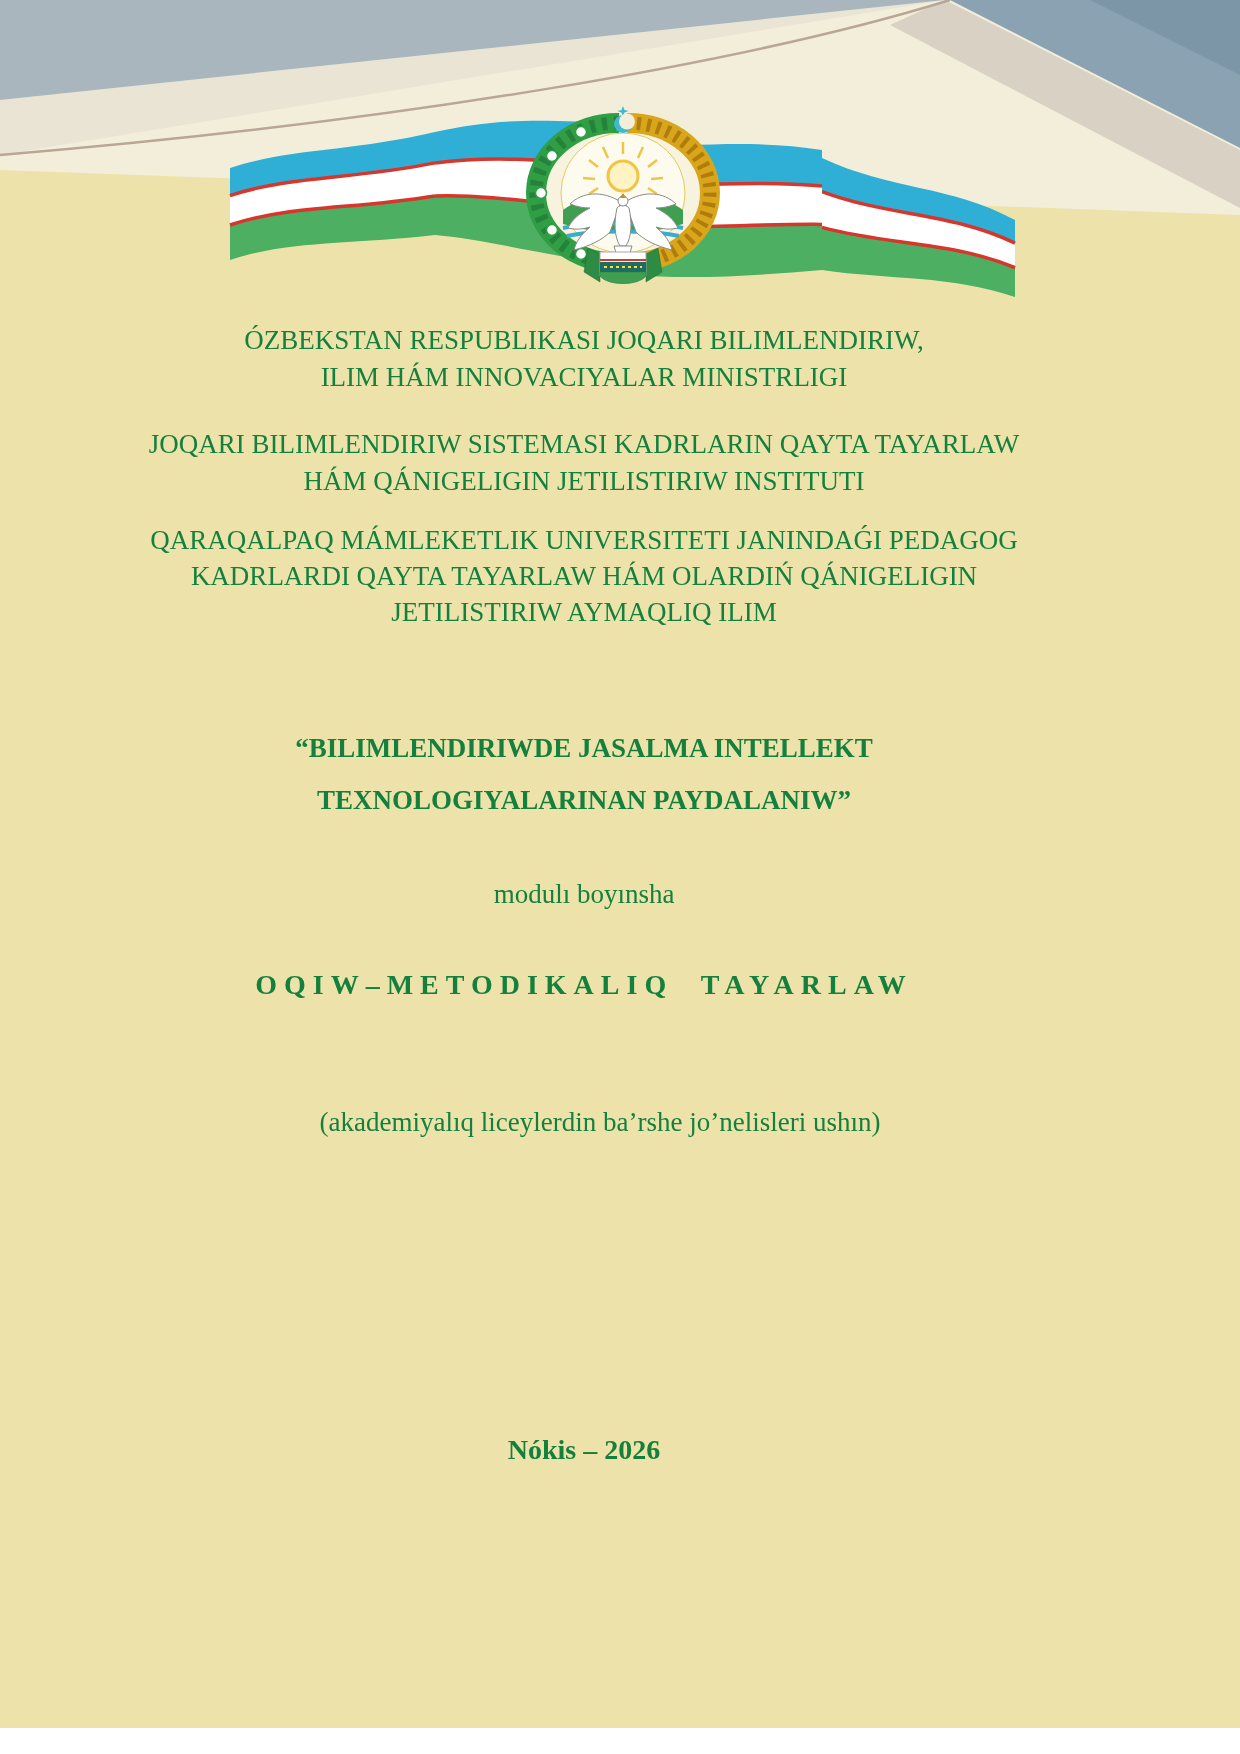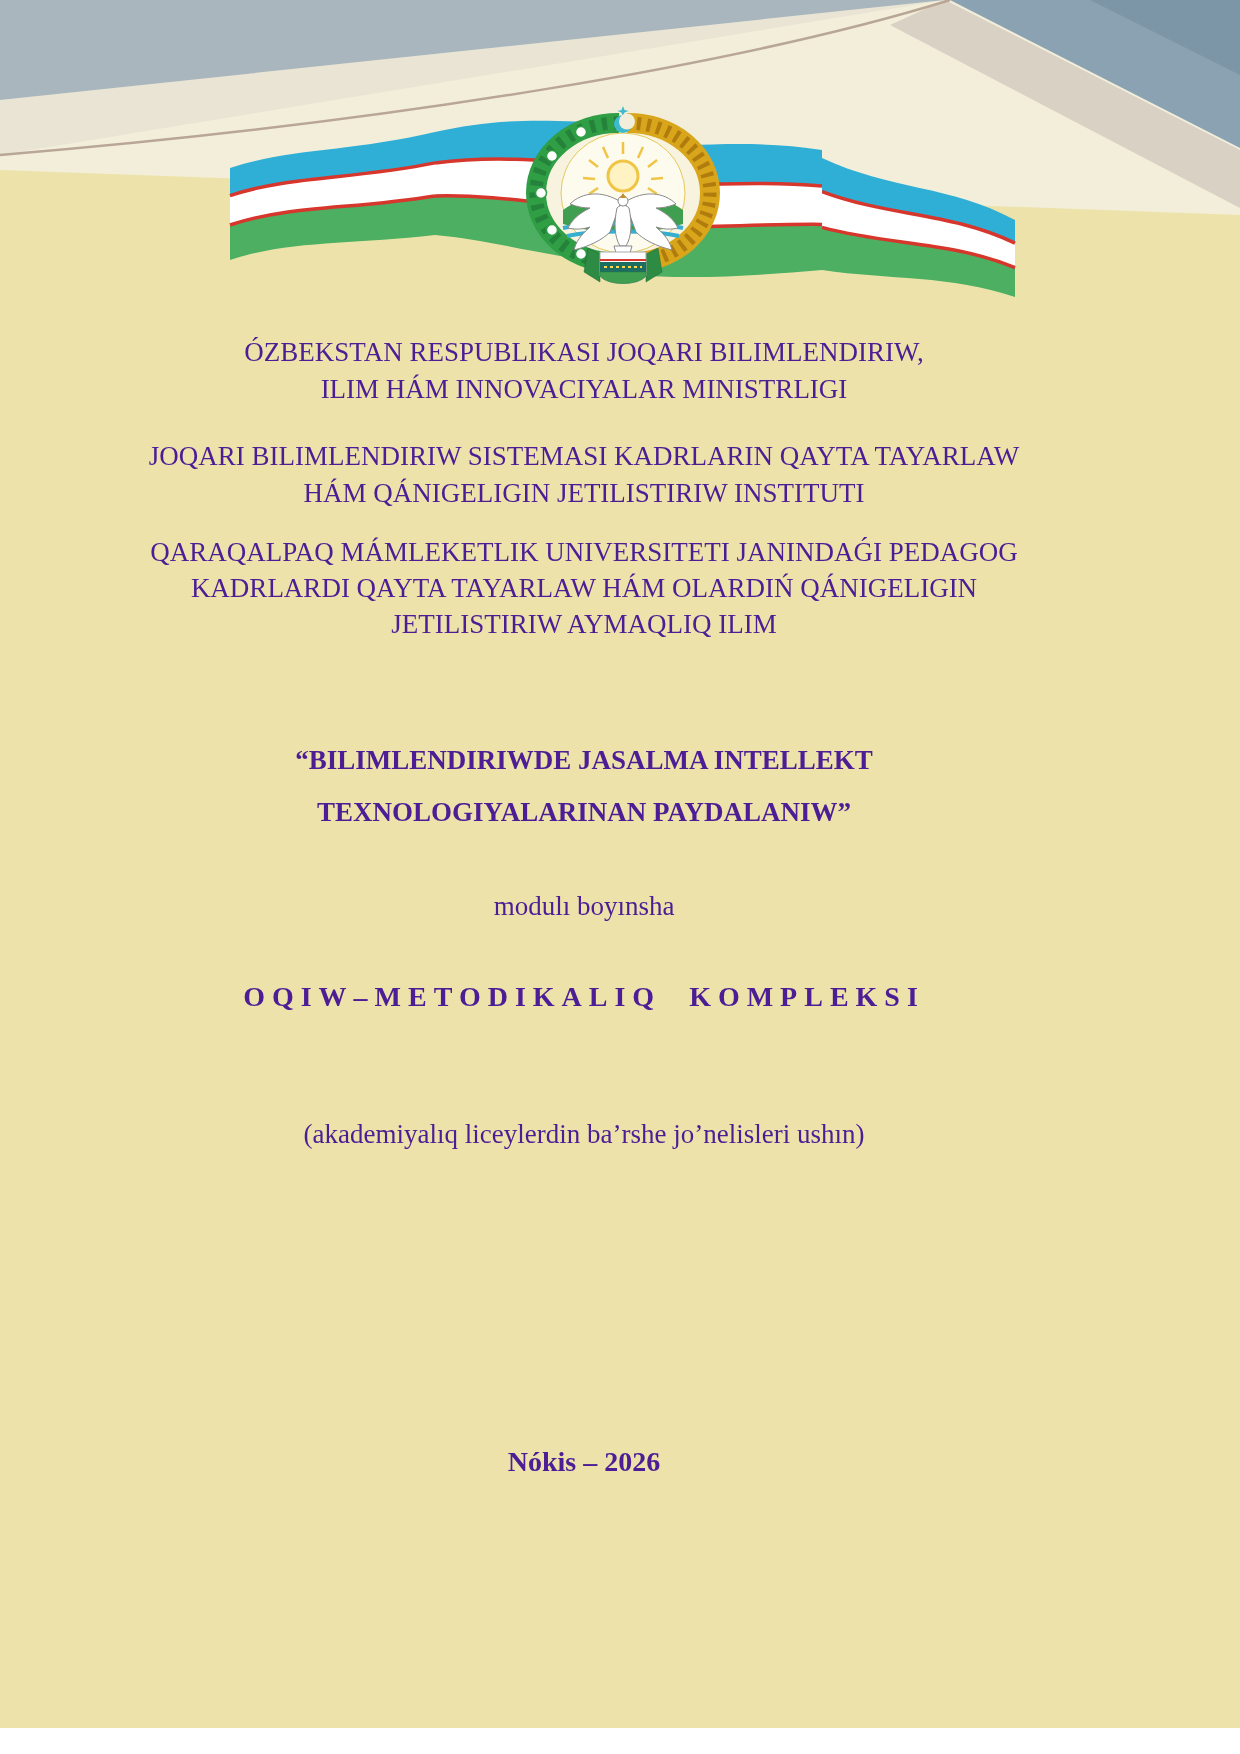--- a/index.html
+++ b/index.html
@@ -13,29 +13,29 @@
   .shape{position:absolute;left:0;top:0;width:1240px;height:230px;}
   .wedge-left   {background:#E9E4D3;clip-path:polygon(0 100px,945px 0,0 155px);}
   .taupe-band   {background:#D8D1C4;clip-path:polygon(945px 0,1240px 150px,1240px 208px,890px 25px);}
   .tl-triangle  {background:#A9B6BD;clip-path:polygon(0 0,945px 0,0 100px);}
   .tr-triangle  {background:#8AA2B2;clip-path:polygon(950px 0,1240px 0,1240px 148px);}
   .tr-corner    {background:#7C96A8;clip-path:polygon(1090px 0,1240px 0,1240px 75px);}
   .hairline-svg {position:absolute;left:0;top:0;}
   
   .flag-wrap{position:absolute;left:200px;top:90px;width:840px;height:220px;}
   
-  .tline{position:absolute;left:0;width:1168px;text-align:center;color:#4c1d95;
-         font-size:27px;line-height:37px;white-space:pre;margin-top:12px;}
+  .tline{position:absolute;left:0;width:1168px;text-align:center;color:#15803d;
+         font-size:27px;line-height:37px;white-space:pre;}
   .block-ministry {top:322px;}
   .block-institute{top:426px;}
   .block-center   {top:522px;line-height:36px;}
   .block-title    {top:722px;line-height:52px;font-weight:bold;}
   .block-module   {top:876px;}
   .block-oqiw     {top:966px;font-weight:bold;font-size:28px;letter-spacing:7px;word-spacing:14px;}
-  .block-audience {top:1104px;}
+  .block-audience {top:1104px;padding-left:16px;}
   .block-imprint  {top:1431px;font-weight:bold;font-size:28px;}
   .bottom-strip{position:absolute;left:0;top:1728px;width:1240px;height:26px;background:#FFFFFF;}
 </style>
 </head>
 <body>
 
 <div class="page">
   <div class="khaki"></div>
 
   <div class="header">
@@ -155,20 +155,20 @@
 
   <div class="tline block-center">QARAQALPAQ MÁMLEKETLIK UNIVERSITETI JANINDAǴI PEDAGOG</div>
   <div class="tline block-center" style="top:558px">KADRLARDI QAYTA TAYARLAW HÁM OLARDIŃ QÁNIGELIGIN</div>
   <div class="tline block-center" style="top:594px">JETILISTIRIW AYMAQLIQ ILIM</div>
 
   <div class="tline block-title">“BILIMLENDIRIWDE JASALMA INTELLEKT</div>
   <div class="tline block-module">modulı boyınsha</div>
 
   <div class="tline block-title" style="top:774px">TEXNOLOGIYALARINAN PAYDALANIW”</div>
 
-  <div class="tline block-oqiw">OQIW–METODIKALIQ KOMPLEKSI</div>
+  <div class="tline block-oqiw">OQIW–METODIKALIQ TAYARLAW</div>
 
   <div class="tline block-audience">(akademiyalıq liceylerdin ba’rshe jo’nelisleri ushın)</div>
 
   <div class="tline block-imprint">Nókis – 2026</div>
 
   <div class="bottom-strip"></div>
 </div>
 
 </body></html>

